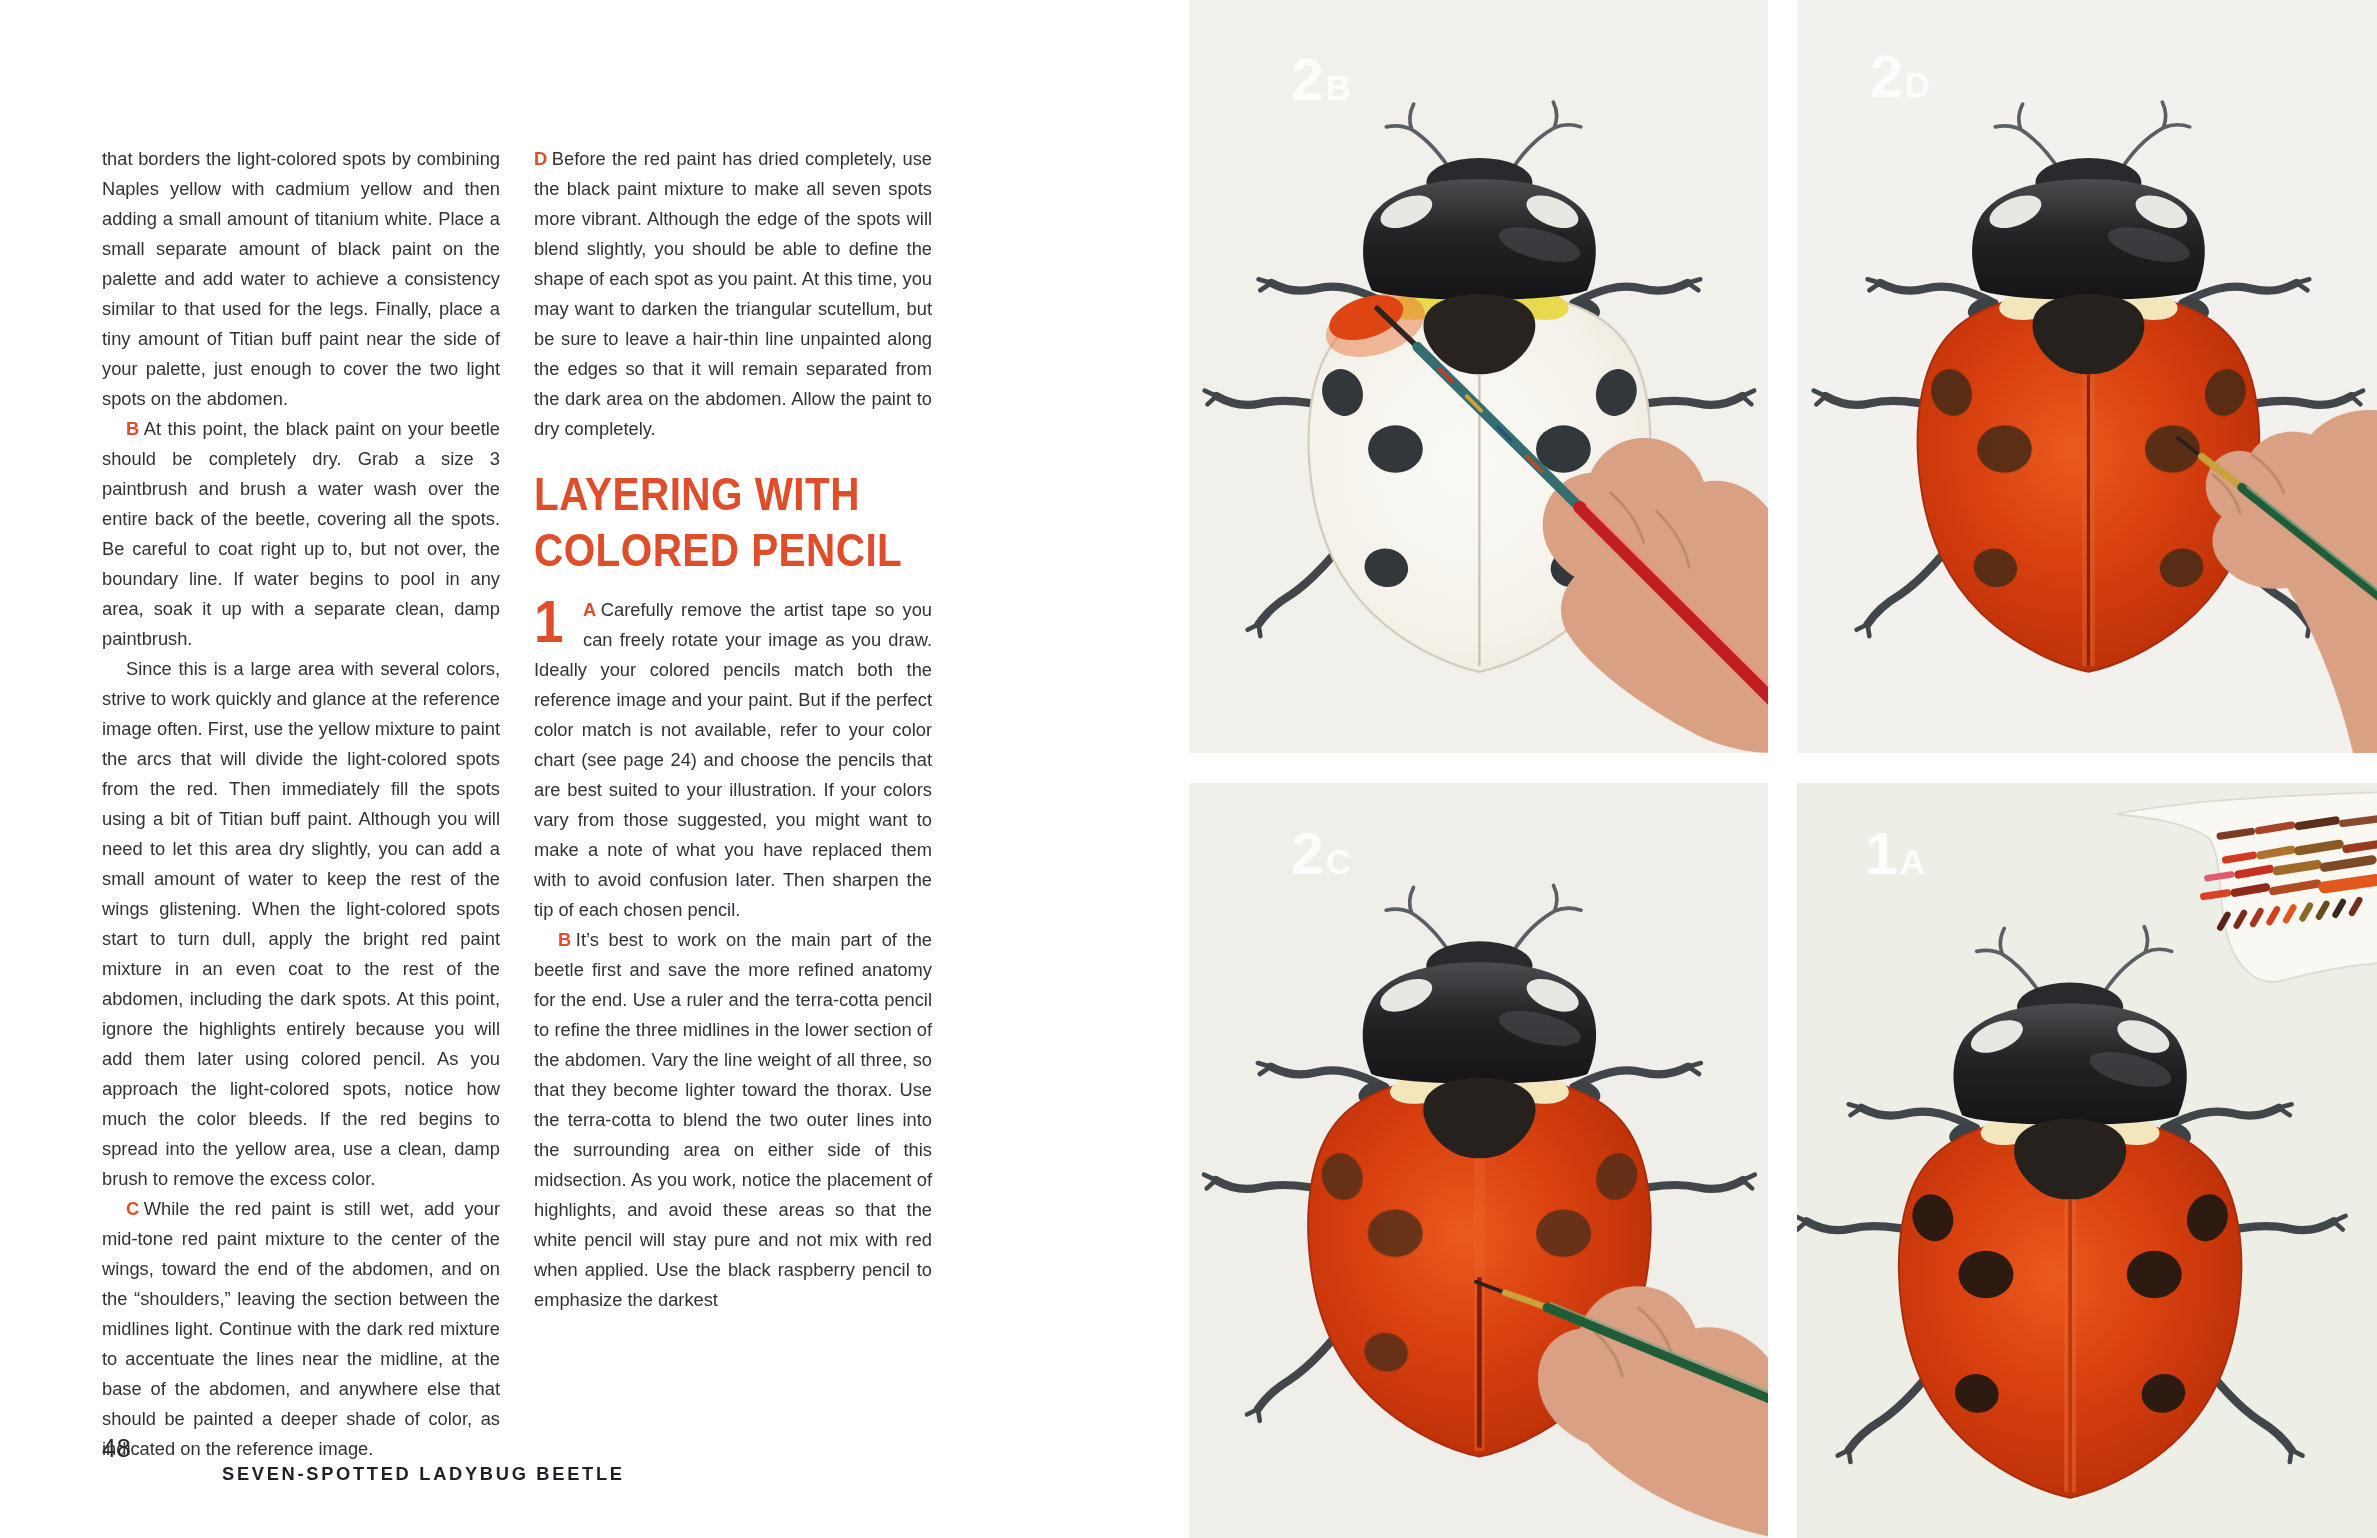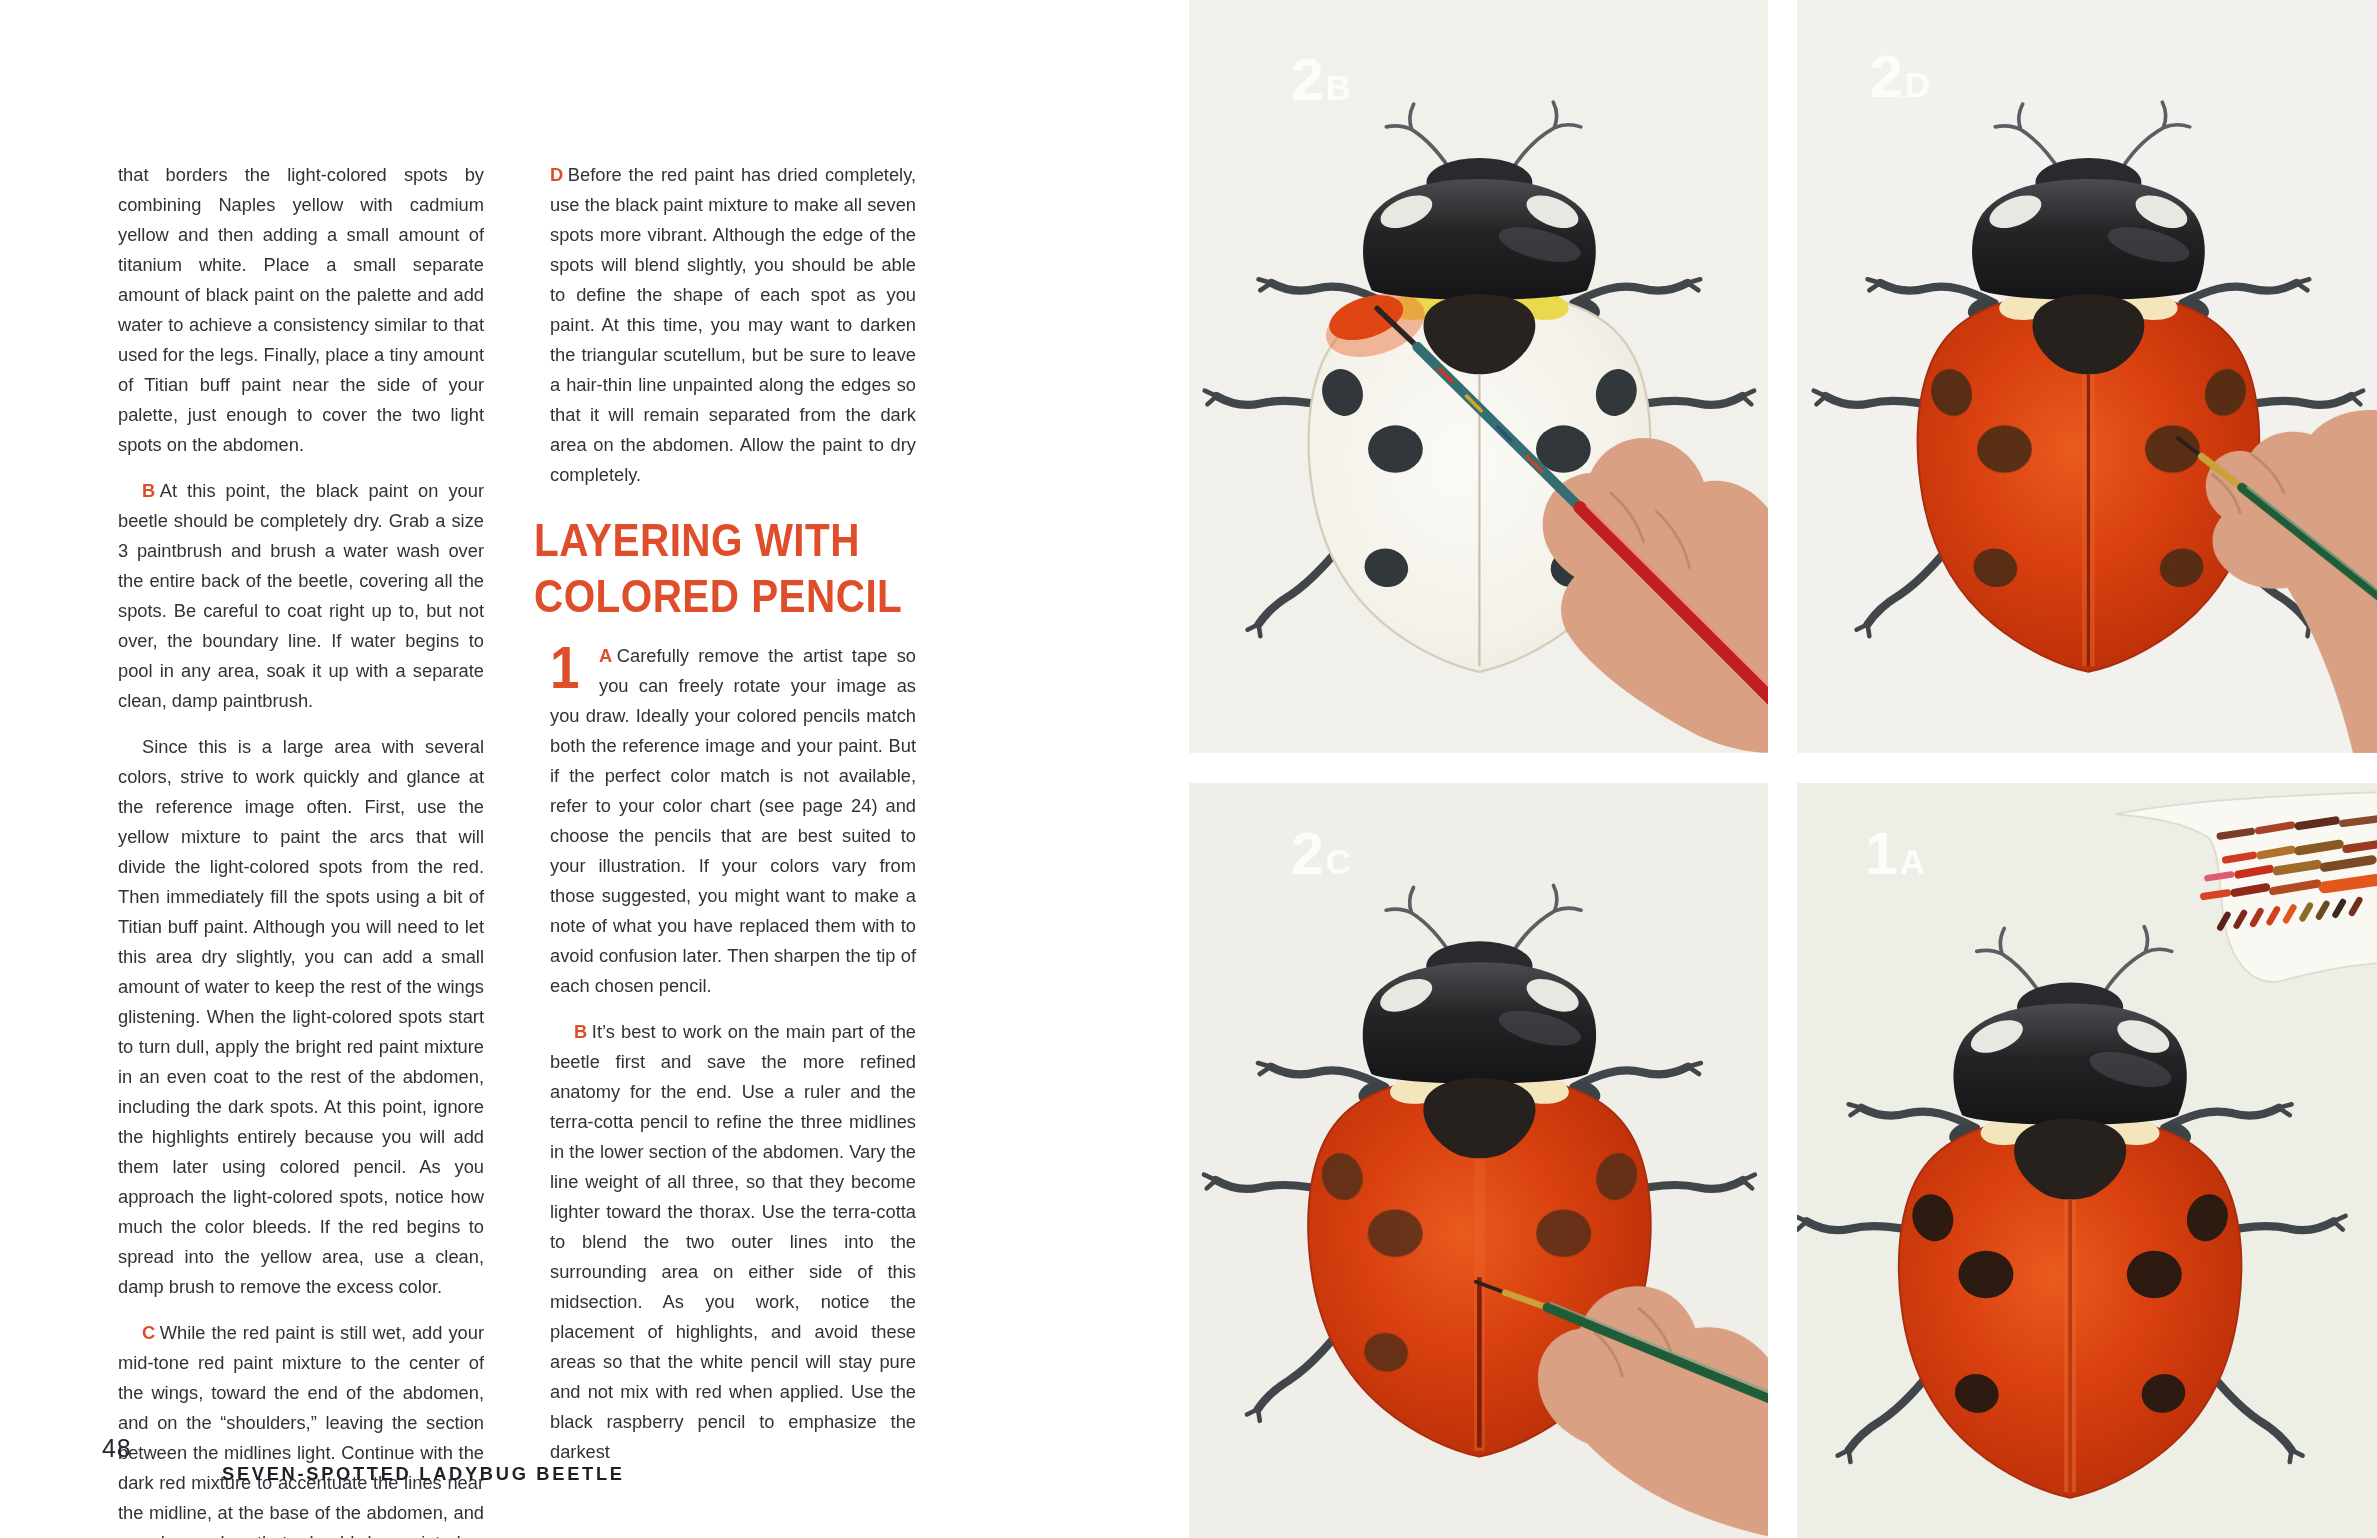--- a/index.html
+++ b/index.html
@@ -1,21 +1,21 @@
 <!DOCTYPE html>
 <html style="font-size:14.6px"><head>
 <meta charset="utf-8">
 <style>
   html,body{margin:0;padding:0;width:2377px;height:1538px;background:#ffffff;overflow:hidden;}
   body{font-family:"Liberation Sans", sans-serif;color:#2f3237;position:relative;}
   .spread{position:absolute;inset:0;background:#ffffff;}
 
   
   .col{position:absolute;width:398px;font-size:18.3px;line-height:30px;text-align:justify;color:#2f3237;}
-  .col p{margin:16px;}
+  .col p{margin:0;}
   .col p.ind{text-indent:24px;}
   .marker{color:#DE4E2B;font-weight:700;padding-right:4.6px;}
   #col1{left:102px;top:144px;}
   #col2{left:534px;top:144px;}
 
   .heading{margin-top:22px;margin-bottom:16.5px;color:#DE4E2B;font-weight:700;font-size:46px;line-height:56px;letter-spacing:0.5px;transform:scaleX(.88);transform-origin:left top;white-space:nowrap;}
   .step{margin-top:12.8px;}
   .step-num{float:left;width:49px;height:60px;color:#DE4E2B;font-weight:700;font-size:59px;line-height:55px;transform:scaleX(.9);transform-origin:left top;}
 
   .footer{position:absolute;left:102px;top:1434px;display:flex;align-items:flex-start;flex-direction:column;}

